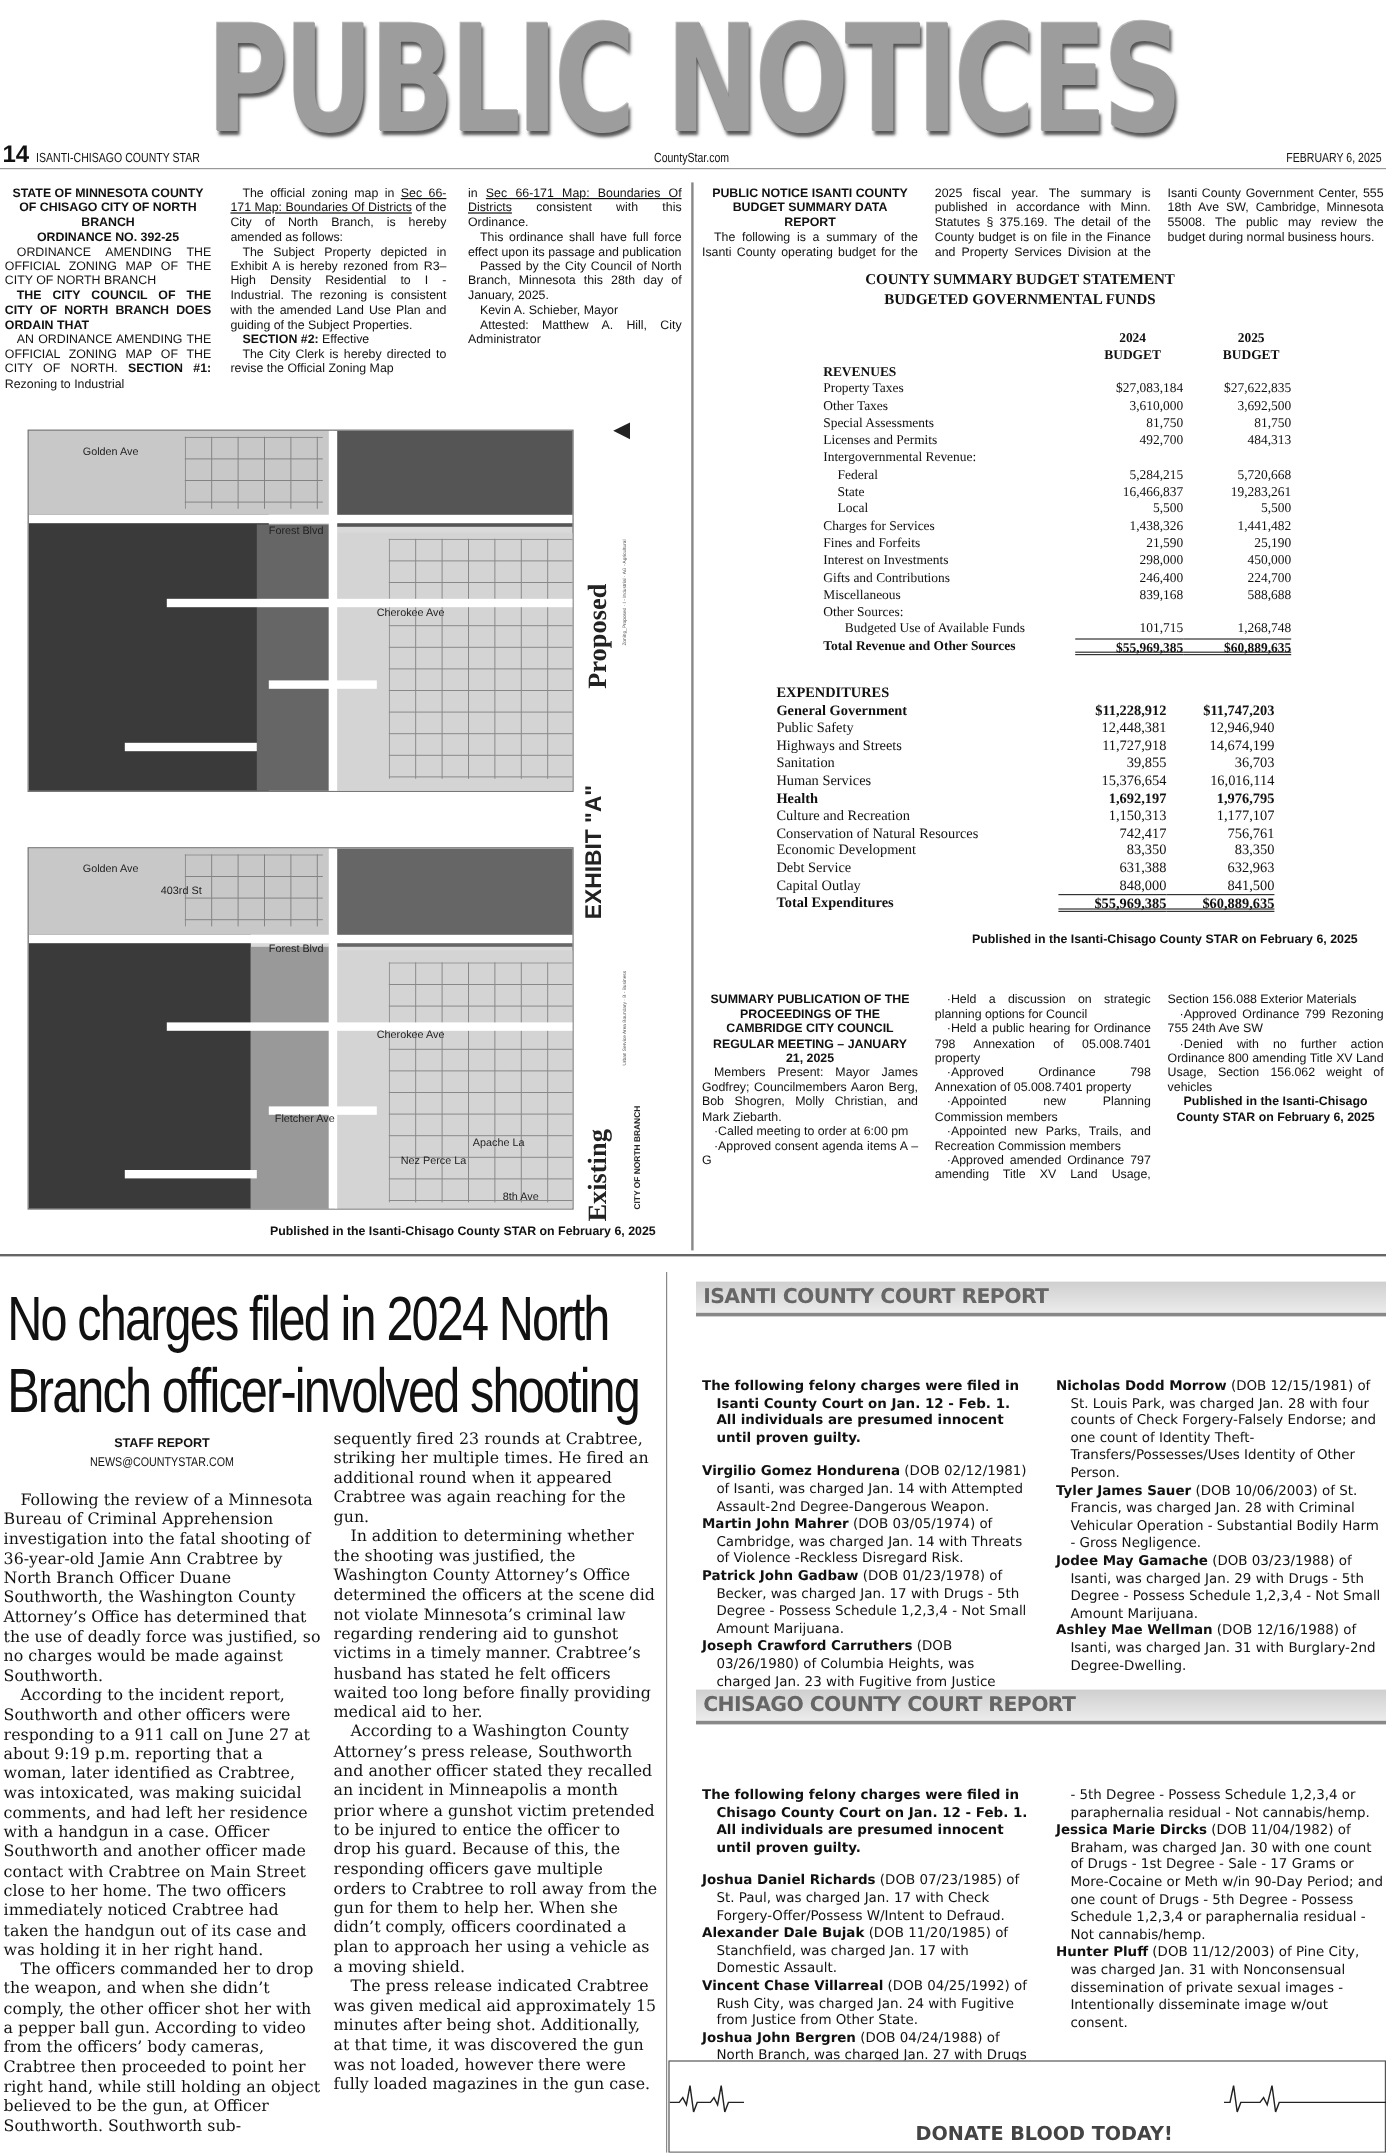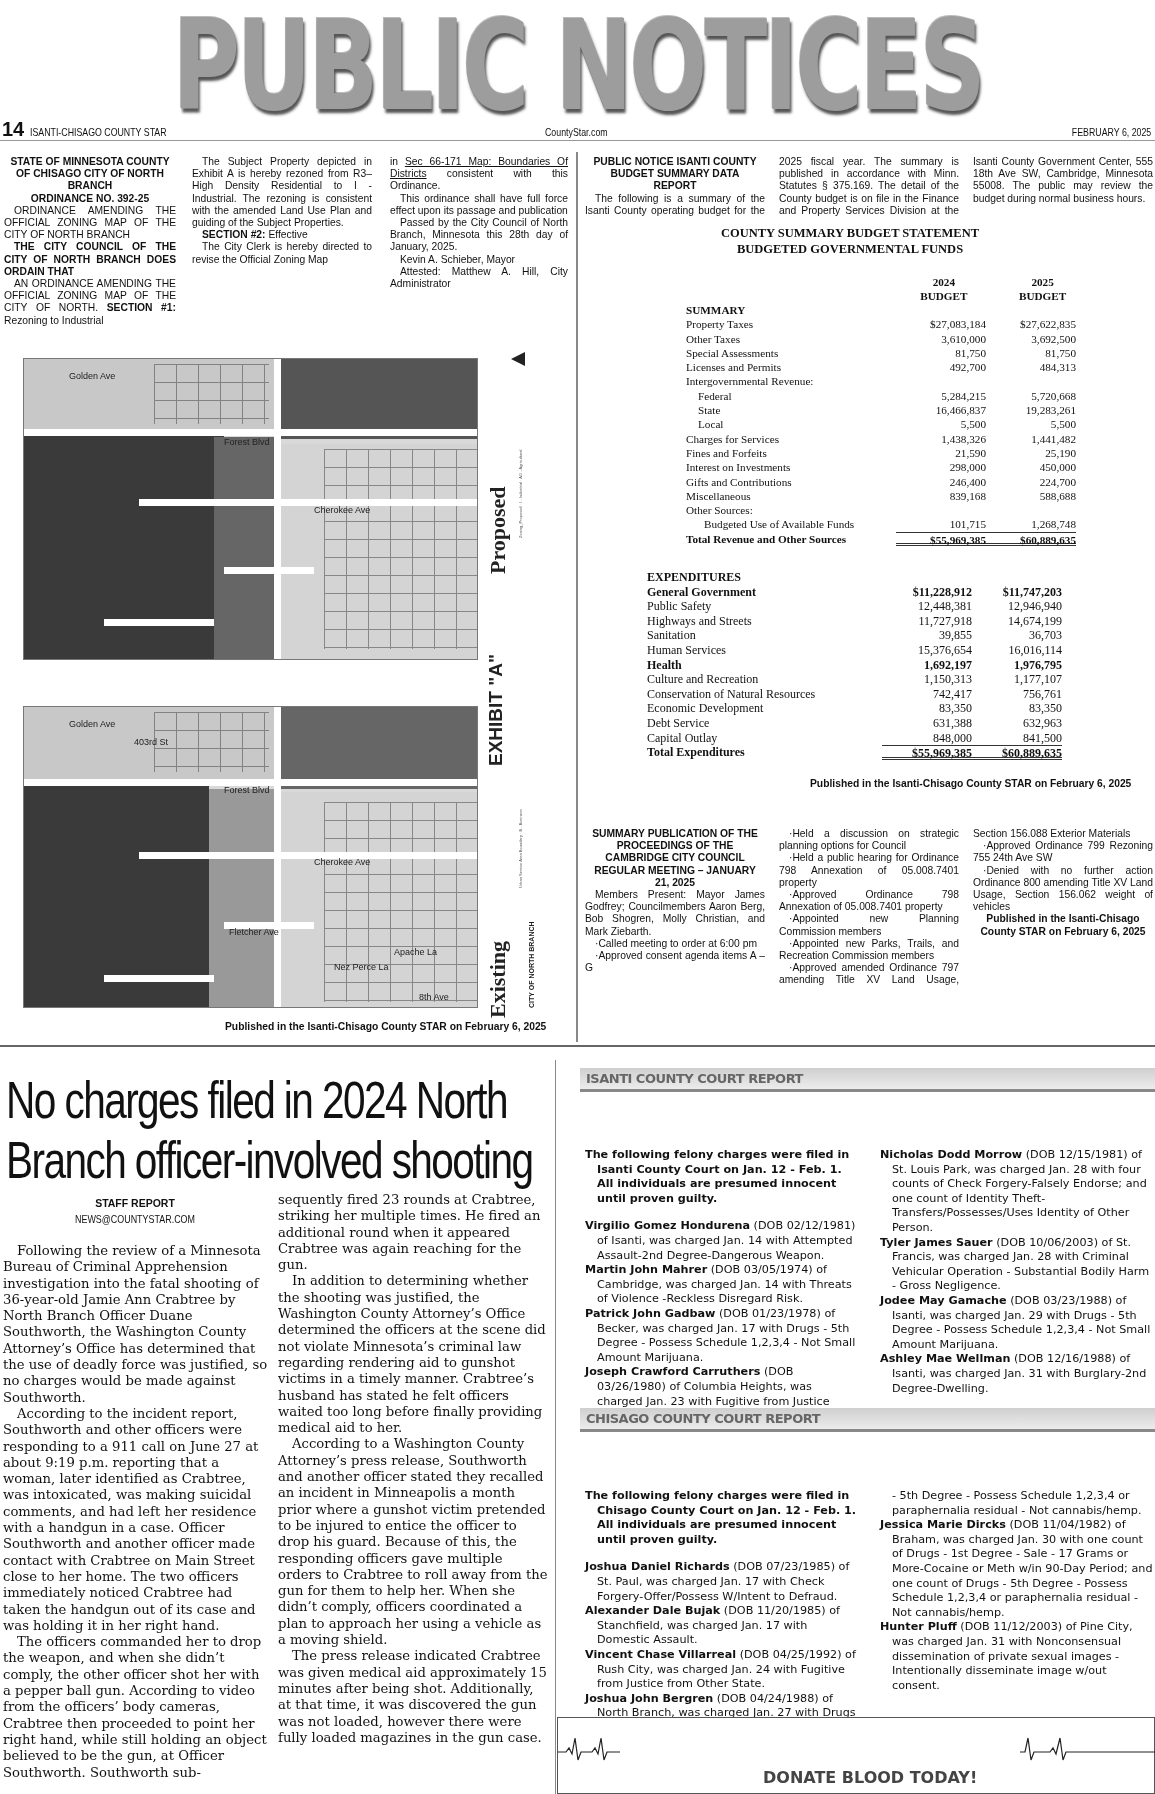--- a/index.html
+++ b/index.html
@@ -55,21 +55,21 @@
   .divider-h { left: 0; top: 1045px; width: 1155px; height: 2px; background: #666; }
 
   
   .headline { left: 6px; top: 1070px; width: 545px; font-family: "Liberation Sans Narrow","Liberation Sans", sans-serif; font-size: 52px; line-height: 60px; letter-spacing: -2px; transform: scaleX(0.78); transform-origin: left top; width: 700px; }
   .byline { left: 60px; top: 1195px; width: 150px; text-align: center; font-family: "Liberation Sans", sans-serif; font-size: 10.5px; line-height: 16px; }
   .byline .by1 { font-weight: bold; }
   .article { font-family: "DejaVu Serif", serif; font-size: 13.2px; line-height: 16.3px; color: #111; }
   .article p { text-indent: 14px; }
 
   
-  .court-header { background: linear-gradient(#cfcfcf, #ececec); font-family: "DejaVu Sans", sans-serif; font-weight: bold; color: #666; font-size: 13px; padding: 3px 0 3px 6px; border-bottom: 3px solid #888; letter-spacing: -0.5px; }
+  .court-header { background: linear-gradient(#cfcfcf, #ececec); font-family: "DejaVu Sans", sans-serif; font-weight: bold; color: #666; font-size: 17px; padding: 3px 0 3px 6px; border-bottom: 3px solid #888; letter-spacing: -0.5px; }
   .court { font-family: "DejaVu Sans", sans-serif; font-size: 11.2px; line-height: 14.6px; margin-top: 40px; }
   .court .intro { font-weight: bold; padding-left: 12px; text-indent: -12px; margin-bottom: 13px; }
   .court .entry { padding-left: 12px; text-indent: -12px; }
   .court .entry b { font-weight: bold; }
 
   
   .ad { left: 557px; top: 1717px; width: 598px; height: 77px; border: 1px solid #555; background: #fff; }
   .ad-band { position: absolute; left: 62px; top: 14px; width: 400px; height: 37px; background: linear-gradient(#333, #555); }
   .ad-line1 { position: absolute; left: 0; right: 0; top: 9px; text-align: center; font-family: "DejaVu Serif", serif; font-weight: bold; font-size: 15px; color: #eee; letter-spacing: 1px; }
   .ad-line2 { position: absolute; left: 205px; top: 50px; font-family: "DejaVu Sans", sans-serif; font-weight: bold; font-size: 16px; color: #444; }
@@ -90,20 +90,21 @@
 <div class="abs rule-top"></div>
 
 <div class="abs notice" style="left:4px; top:156px; width:172px;">
   <p class="hd">STATE OF MINNESOTA COUNTY OF CHISAGO CITY OF NORTH BRANCH</p>
   <p class="hd">ORDINANCE NO. 392-25</p>
   <p>ORDINANCE AMENDING THE OFFICIAL ZONING MAP OF THE CITY OF NORTH BRANCH</p>
   <p style="font-weight:bold">THE CITY COUNCIL OF THE CITY OF NORTH BRANCH DOES ORDAIN THAT</p>
   <p><span>AN ORDINANCE AMENDING THE OFFICIAL ZONING MAP OF THE CITY OF NORTH.</span> <b>SECTION #1:</b> <span>Rezoning to Industrial</span></p>
 </div>
 <div class="abs notice" style="left:192px; top:156px; width:180px;">
+  <p><span>The official zoning map in</span> <u>Sec 66-171 Map: Boundaries Of Districts</u> <span>of the City of North Branch, is hereby amended as follows:</span></p>
   <p>The Subject Property depicted in Exhibit A is hereby rezoned from R3–High Density Residential to I - Industrial. The rezoning is consistent with the amended Land Use Plan and guiding of the Subject Properties.</p>
   <p><b>SECTION #2:</b> <span>Effective</span></p>
   <p>The City Clerk is hereby directed to revise the Official Zoning Map</p>
 </div>
 <div class="abs notice" style="left:390px; top:156px; width:178px;">
   <p style="text-indent:0"><span>in</span> <u>Sec 66-171 Map: Boundaries Of Districts</u> <span>consistent with this Ordinance.</span></p>
   <p>This ordinance shall have full force effect upon its passage and publication</p>
   <p>Passed by the City Council of North Branch, Minnesota this 28th day of January, 2025.</p>
   <p>Kevin A. Schieber, Mayor</p>
   <p>Attested: Matthew A. Hill, City Administrator</p>
@@ -176,21 +177,21 @@
       <span class="lbl"></span>
       <span class="v1" style="text-align:center">2024</span>
       <span class="v2" style="text-align:center">2025</span>
     </div>
   <div class="brow head">
       <span class="lbl"></span>
       <span class="v1" style="text-align:center">BUDGET</span>
       <span class="v2" style="text-align:center">BUDGET</span>
     </div>
   <div class="brow" style="font-weight:bold;">
-      <span class="lbl">SUMMARY</span>
+      <span class="lbl">REVENUES</span>
     </div>
   <div id="rev-rows">
       <div class="brow">
         <span class="lbl">Property Taxes</span>
         <span class="v1">$27,083,184</span>
         <span class="v2">$27,622,835</span>
       </div>
       <div class="brow">
         <span class="lbl">Other Taxes</span>
         <span class="v1">3,610,000</span>

